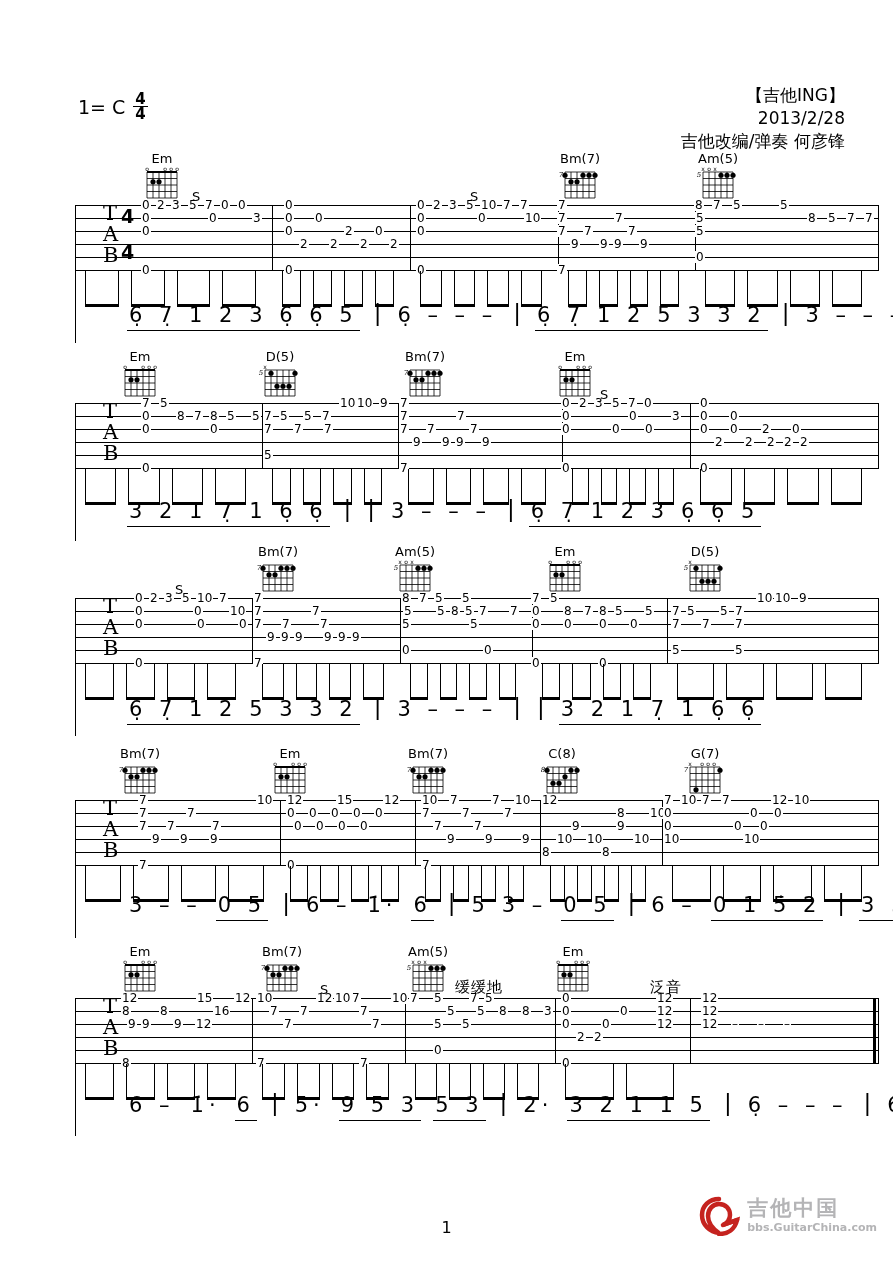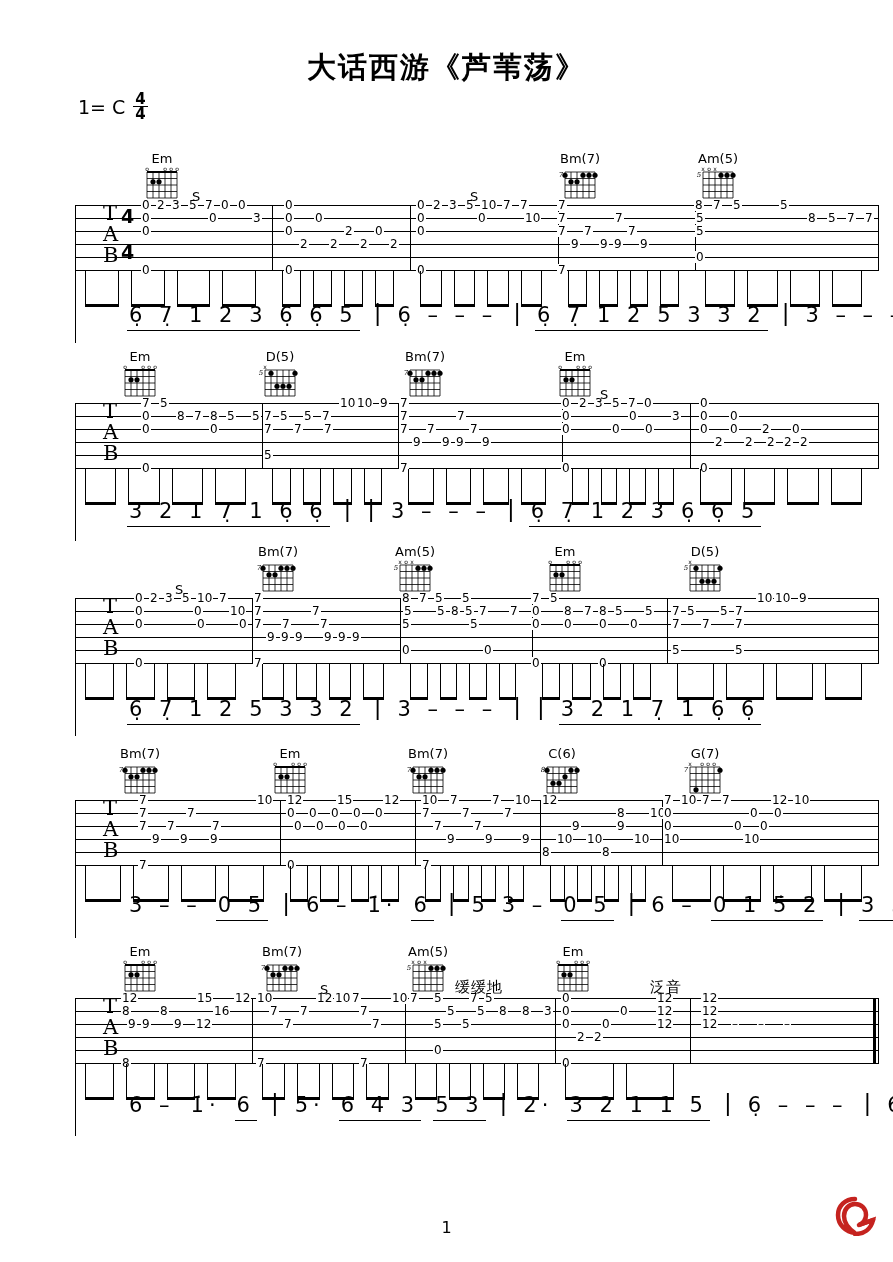--- a/index.html
+++ b/index.html
@@ -47,31 +47,35 @@
   .logo{position:absolute;top:1196px;right:16px;display:flex;align-items:center;gap:6px;}
   .logo-texts{display:flex;flex-direction:column;align-items:flex-start;line-height:20px;}
   .logo-cn{font-size:21px;font-weight:bold;color:#b4b4b6;letter-spacing:2px;}
   .logo-url{font-size:11px;font-weight:bold;color:#b4b4b6;}
 </style>
 </head>
 <body>
 
 <div class="page">
 
-  <div class="title">大话西游《芦苇荡》</div>
 
   <div class="keyline">
     <span>1= C</span>
     <span class="frac">
       <span class="num">4</span>
       <span>4</span>
     </span>
   </div>
 
 
+  <div class="credits">
+    <div>【吉他ING】</div>
+    <div>2013/2/28</div>
+    <div>吉他改编/弹奏 何彦锋</div>
+  </div>
 
   <div class="system" style="top:153px;height:145px;">
       <div class="chordrow">
         <div class="chord" style="left: 134px;">
           <div class="cname">Em</div>
           <svg width="44" height="34" viewBox="0 0 44 34">
             <line x1="7" y1="7" x2="7" y2="33" stroke="#000" stroke-width="0.8"></line>
             <line x1="13" y1="7" x2="13" y2="33" stroke="#000" stroke-width="0.8"></line>
             <line x1="19" y1="7" x2="19" y2="33" stroke="#000" stroke-width="0.8"></line>
             <line x1="25" y1="7" x2="25" y2="33" stroke="#000" stroke-width="0.8"></line>
@@ -675,21 +679,21 @@
             <text x="3" y="12" font-size="7" font-style="italic" text-anchor="middle" font-family="DejaVu Serif,serif">7</text>
             <circle cx="7" cy="10.25" r="2.6" fill="#000"></circle>
             <circle cx="25" cy="10.25" r="2.6" fill="#000"></circle>
             <circle cx="31" cy="10.25" r="2.6" fill="#000"></circle>
             <circle cx="37" cy="10.25" r="2.6" fill="#000"></circle>
             <circle cx="13" cy="16.75" r="2.6" fill="#000"></circle>
             <circle cx="19" cy="16.75" r="2.6" fill="#000"></circle>
           </svg>
         </div>
         <div class="chord" style="left: 534px;">
-          <div class="cname">C(6)</div>
+          <div class="cname">C(8)</div>
           <svg width="44" height="34" viewBox="0 0 44 34">
             <line x1="7" y1="7" x2="7" y2="33" stroke="#000" stroke-width="0.8"></line>
             <line x1="13" y1="7" x2="13" y2="33" stroke="#000" stroke-width="0.8"></line>
             <line x1="19" y1="7" x2="19" y2="33" stroke="#000" stroke-width="0.8"></line>
             <line x1="25" y1="7" x2="25" y2="33" stroke="#000" stroke-width="0.8"></line>
             <line x1="31" y1="7" x2="31" y2="33" stroke="#000" stroke-width="0.8"></line>
             <line x1="37" y1="7" x2="37" y2="33" stroke="#000" stroke-width="0.8"></line>
             <line x1="7" y1="7" x2="37" y2="7" stroke="#000" stroke-width="0.8"></line>
             <line x1="7" y1="13.5" x2="37" y2="13.5" stroke="#000" stroke-width="0.8"></line>
             <line x1="7" y1="20" x2="37" y2="20" stroke="#000" stroke-width="0.8"></line>
@@ -1039,35 +1043,39 @@
       <span class="jp-n jp-u">0 1 5̇ 2</span>
       <span class="jp-b">|</span>
       <span class="jp-n jp-u">3 5 3 3</span>
     </div>
   <div class="jianpu" style="top:1090px;">
       <span class="jp-n">6 –</span>
       <span class="jp-n">1̇·</span>
       <span class="jp-n jp-u">6</span>
       <span class="jp-b">|</span>
       <span class="jp-n">5·</span>
-      <span class="jp-n jp-u">6 4 3</span>
+      <span class="jp-n jp-u">9 5 3</span>
       <span class="jp-n jp-u">5 3</span>
       <span class="jp-b">|</span>
       <span class="jp-n">2·</span>
       <span class="jp-n jp-u">3 2 1 1 5</span>
       <span class="jp-b">|</span>
       <span class="jp-n">6̣ – – –</span>
       <span class="jp-b">|</span>
       <span class="jp-n">6̣ – – –</span>
     </div>
 
   <div class="pagenum">1</div>
 
   <div class="logo">
     <span>
       <svg width="44" height="40" viewBox="0 0 44 40">
         <path d="M22 3 C12 3 5 10 5 19 C5 29 13 36 22 37 C16 33 11 28 11 20 C11 13 16 8 22 8 C29 8 33 13 33 19 C33 24 30 27 26 29 L40 24 C38 33 31 38 22 38" fill="none" stroke="#c5231f" stroke-width="4.5" stroke-linecap="round"></path>
         <path d="M26 29 L40 24" fill="none" stroke="#c5231f" stroke-width="4.5" stroke-linecap="round"></path>
       </svg>
     </span>
+    <span class="logo-texts">
+      <span class="logo-cn">吉他中国</span>
+      <span class="logo-url">bbs.GuitarChina.com</span>
+    </span>
   </div>
 
 </div>
 
 </body></html>

